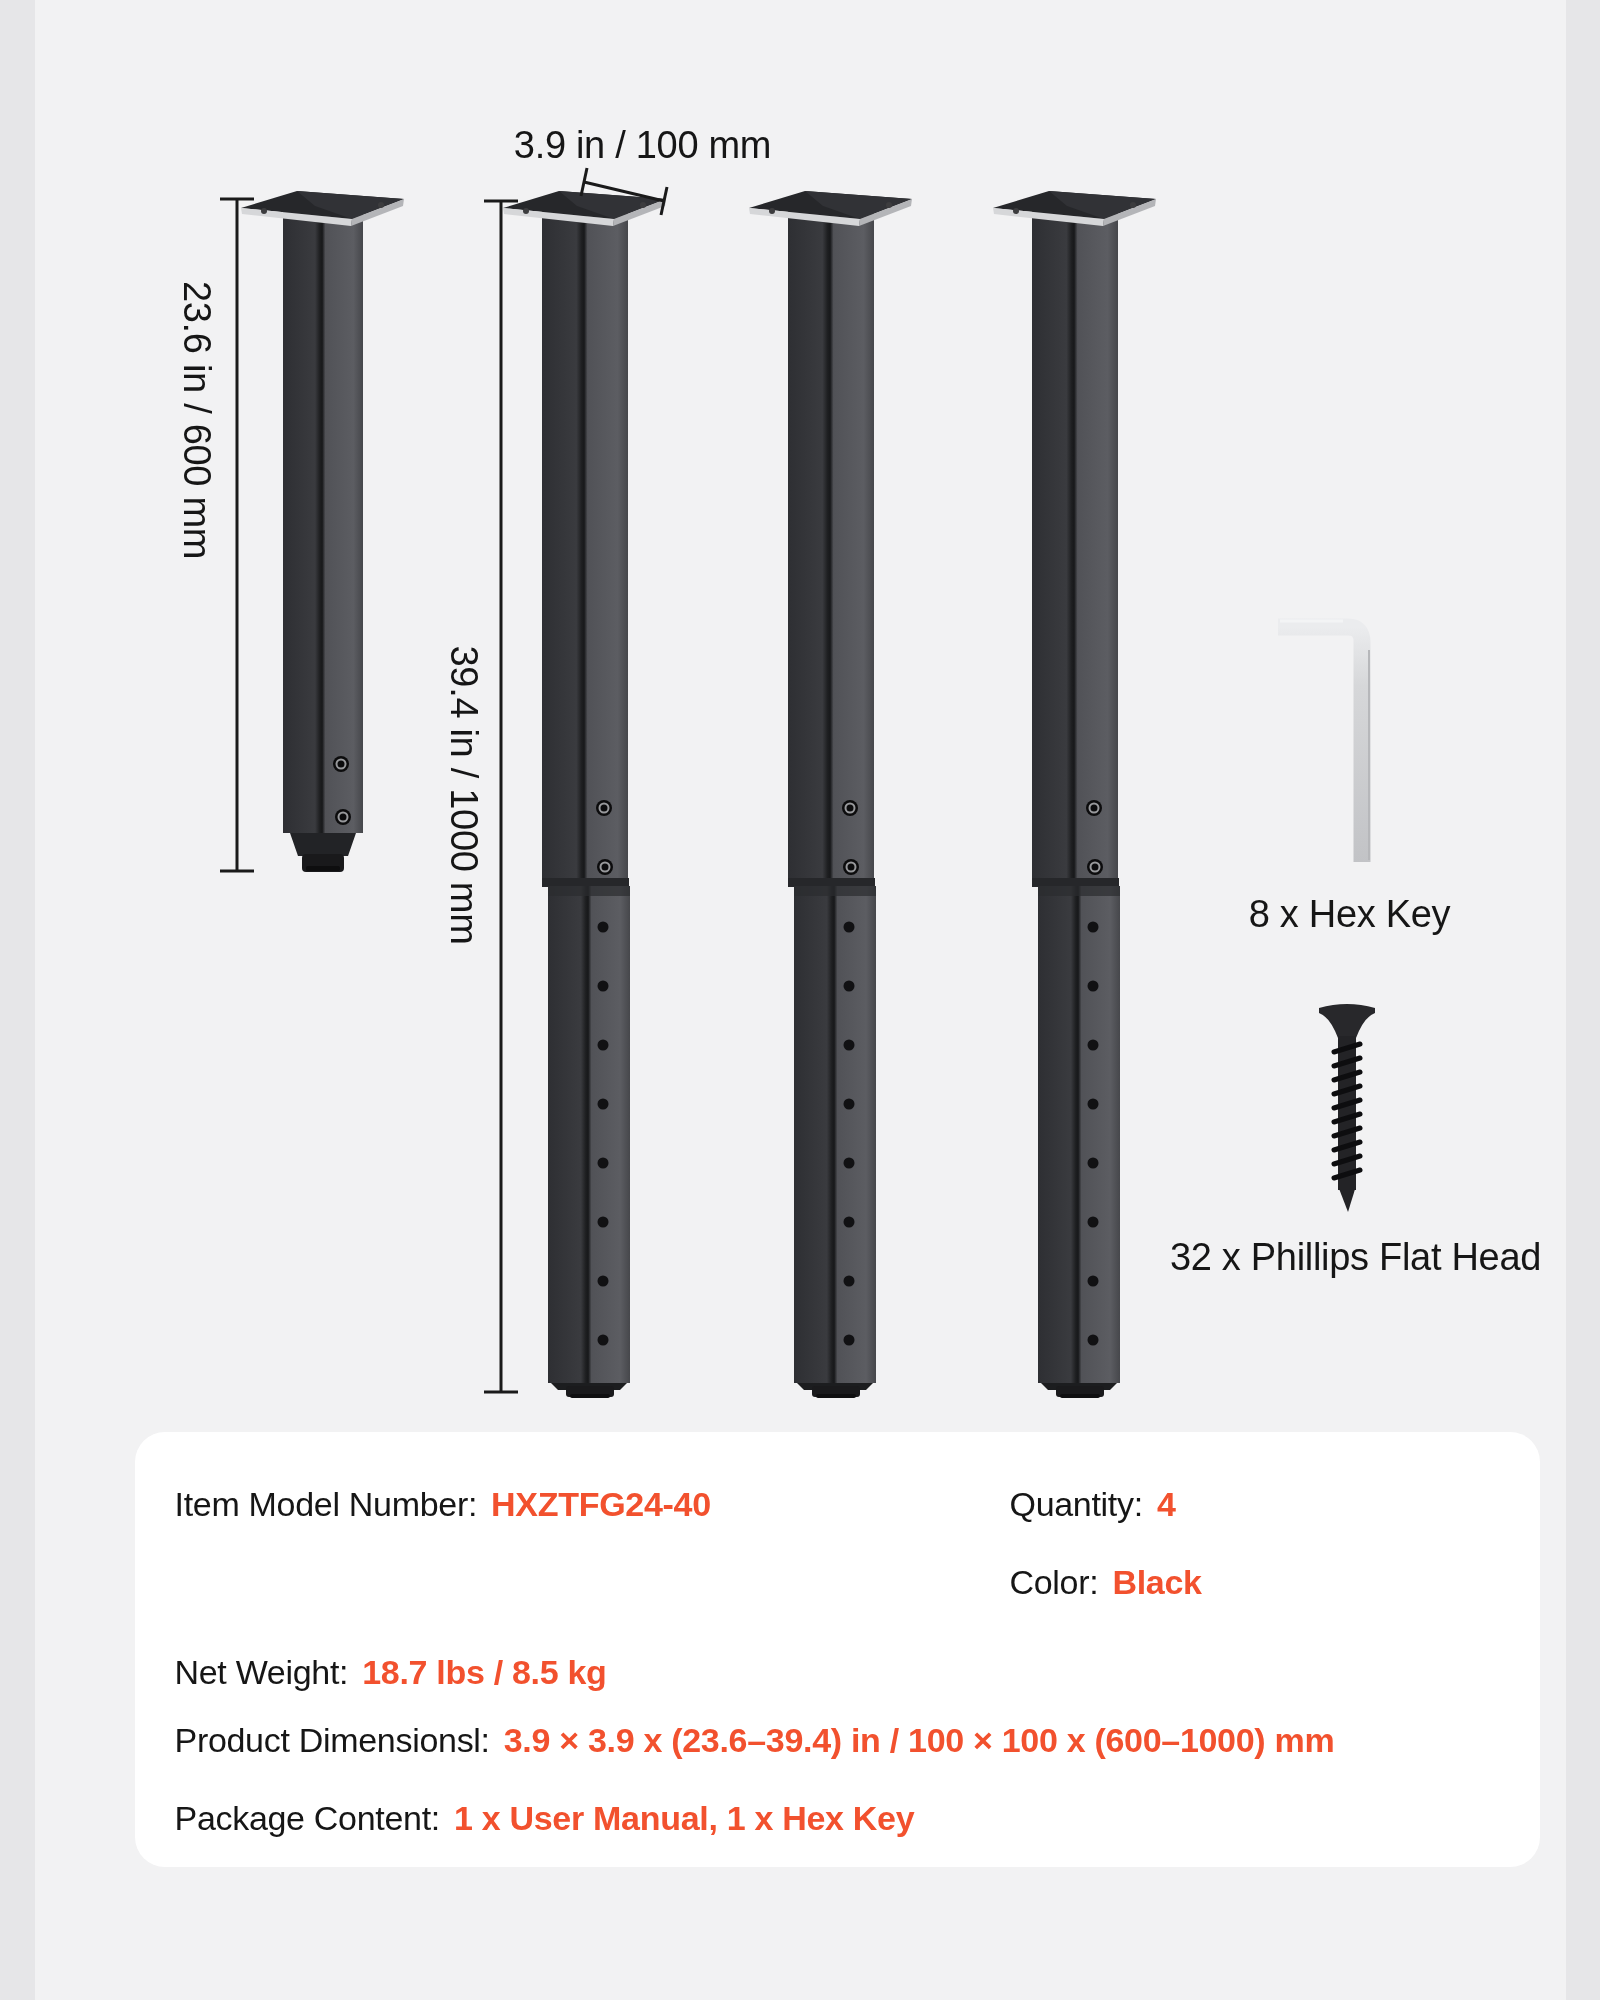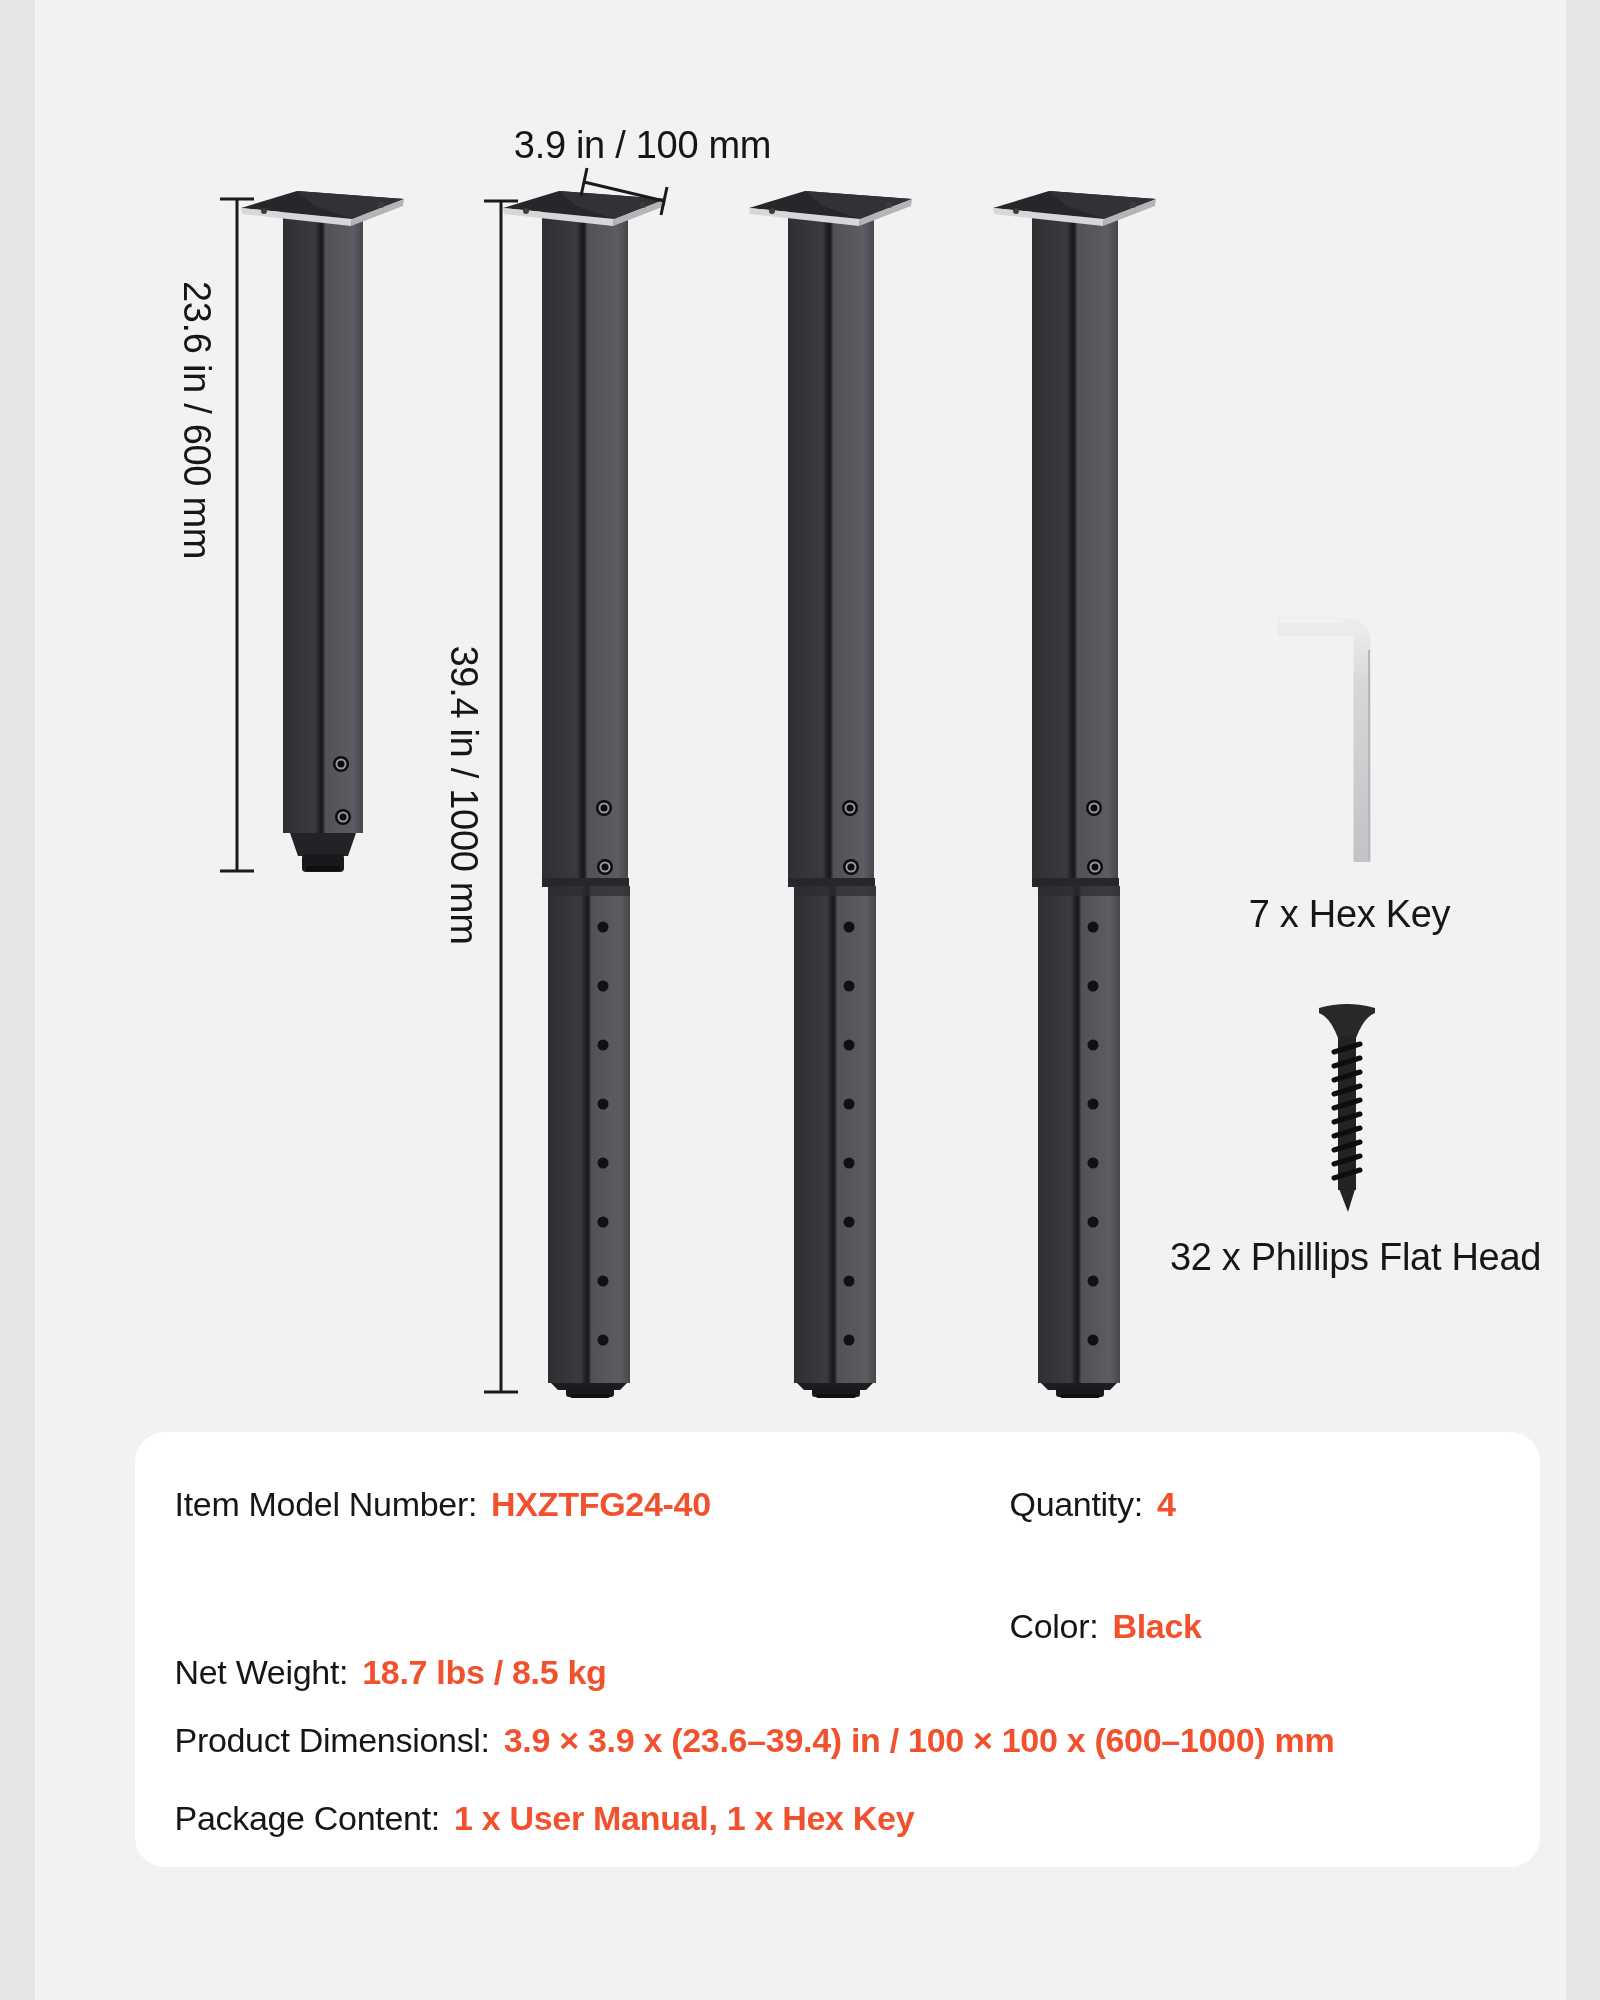--- a/index.html
+++ b/index.html
@@ -137,21 +137,21 @@
       <polygon points="1303,1186 1321,1186 1313,1212" fill="#232326"></polygon>
     </g>
   </svg>
 
   <div class="anno center" style="left:608px;top:124px;">3.9 in / 100 mm</div>
 
   <div class="anno vert" style="left:161px;top:420px;">23.6 in / 600 mm</div>
 
   <div class="anno vert" style="left:428px;top:795px;">39.4 in / 1000 mm</div>
 
-  <div class="anno center" style="left:1315px;top:893px;">7 x Hex Key</div>
+  <div class="anno center" style="left:1315px;top:893px;">8 x Hex Key</div>
 
   <div class="anno center two-line" style="left:1321px;top:1232px;">
     <div>32 x Phillips Flat Head</div>
   </div>
 
   <div class="panel">
 
     <div class="row c-left" style="top:48px;">
       <span class="lbl">Item Model Number:</span><span class="val">HXZTFG24-40</span>
     </div>
@@ -161,18 +161,18 @@
     <div class="row c-left" style="top:284px;">
       <span class="lbl">Product Dimensionsl:</span><span class="val">3.9 × 3.9 x (23.6–39.4) in / 100 × 100 x (600–1000) mm</span>
     </div>
     <div class="row c-left" style="top:362px;">
       <span class="lbl">Package Content:</span><span class="val">1 x User Manual, 1 x Hex Key</span>
     </div>
 
     <div class="row c-right" style="top:48px;">
       <span class="lbl">Quantity:</span><span class="val">4</span>
     </div>
-    <div class="row c-right" style="top:126px;margin-top:44px;">
+    <div class="row c-right" style="top:126px;">
       <span class="lbl">Color:</span><span class="val">Black</span>
     </div>
 
   </div>
 </div>
 
 </body></html>

